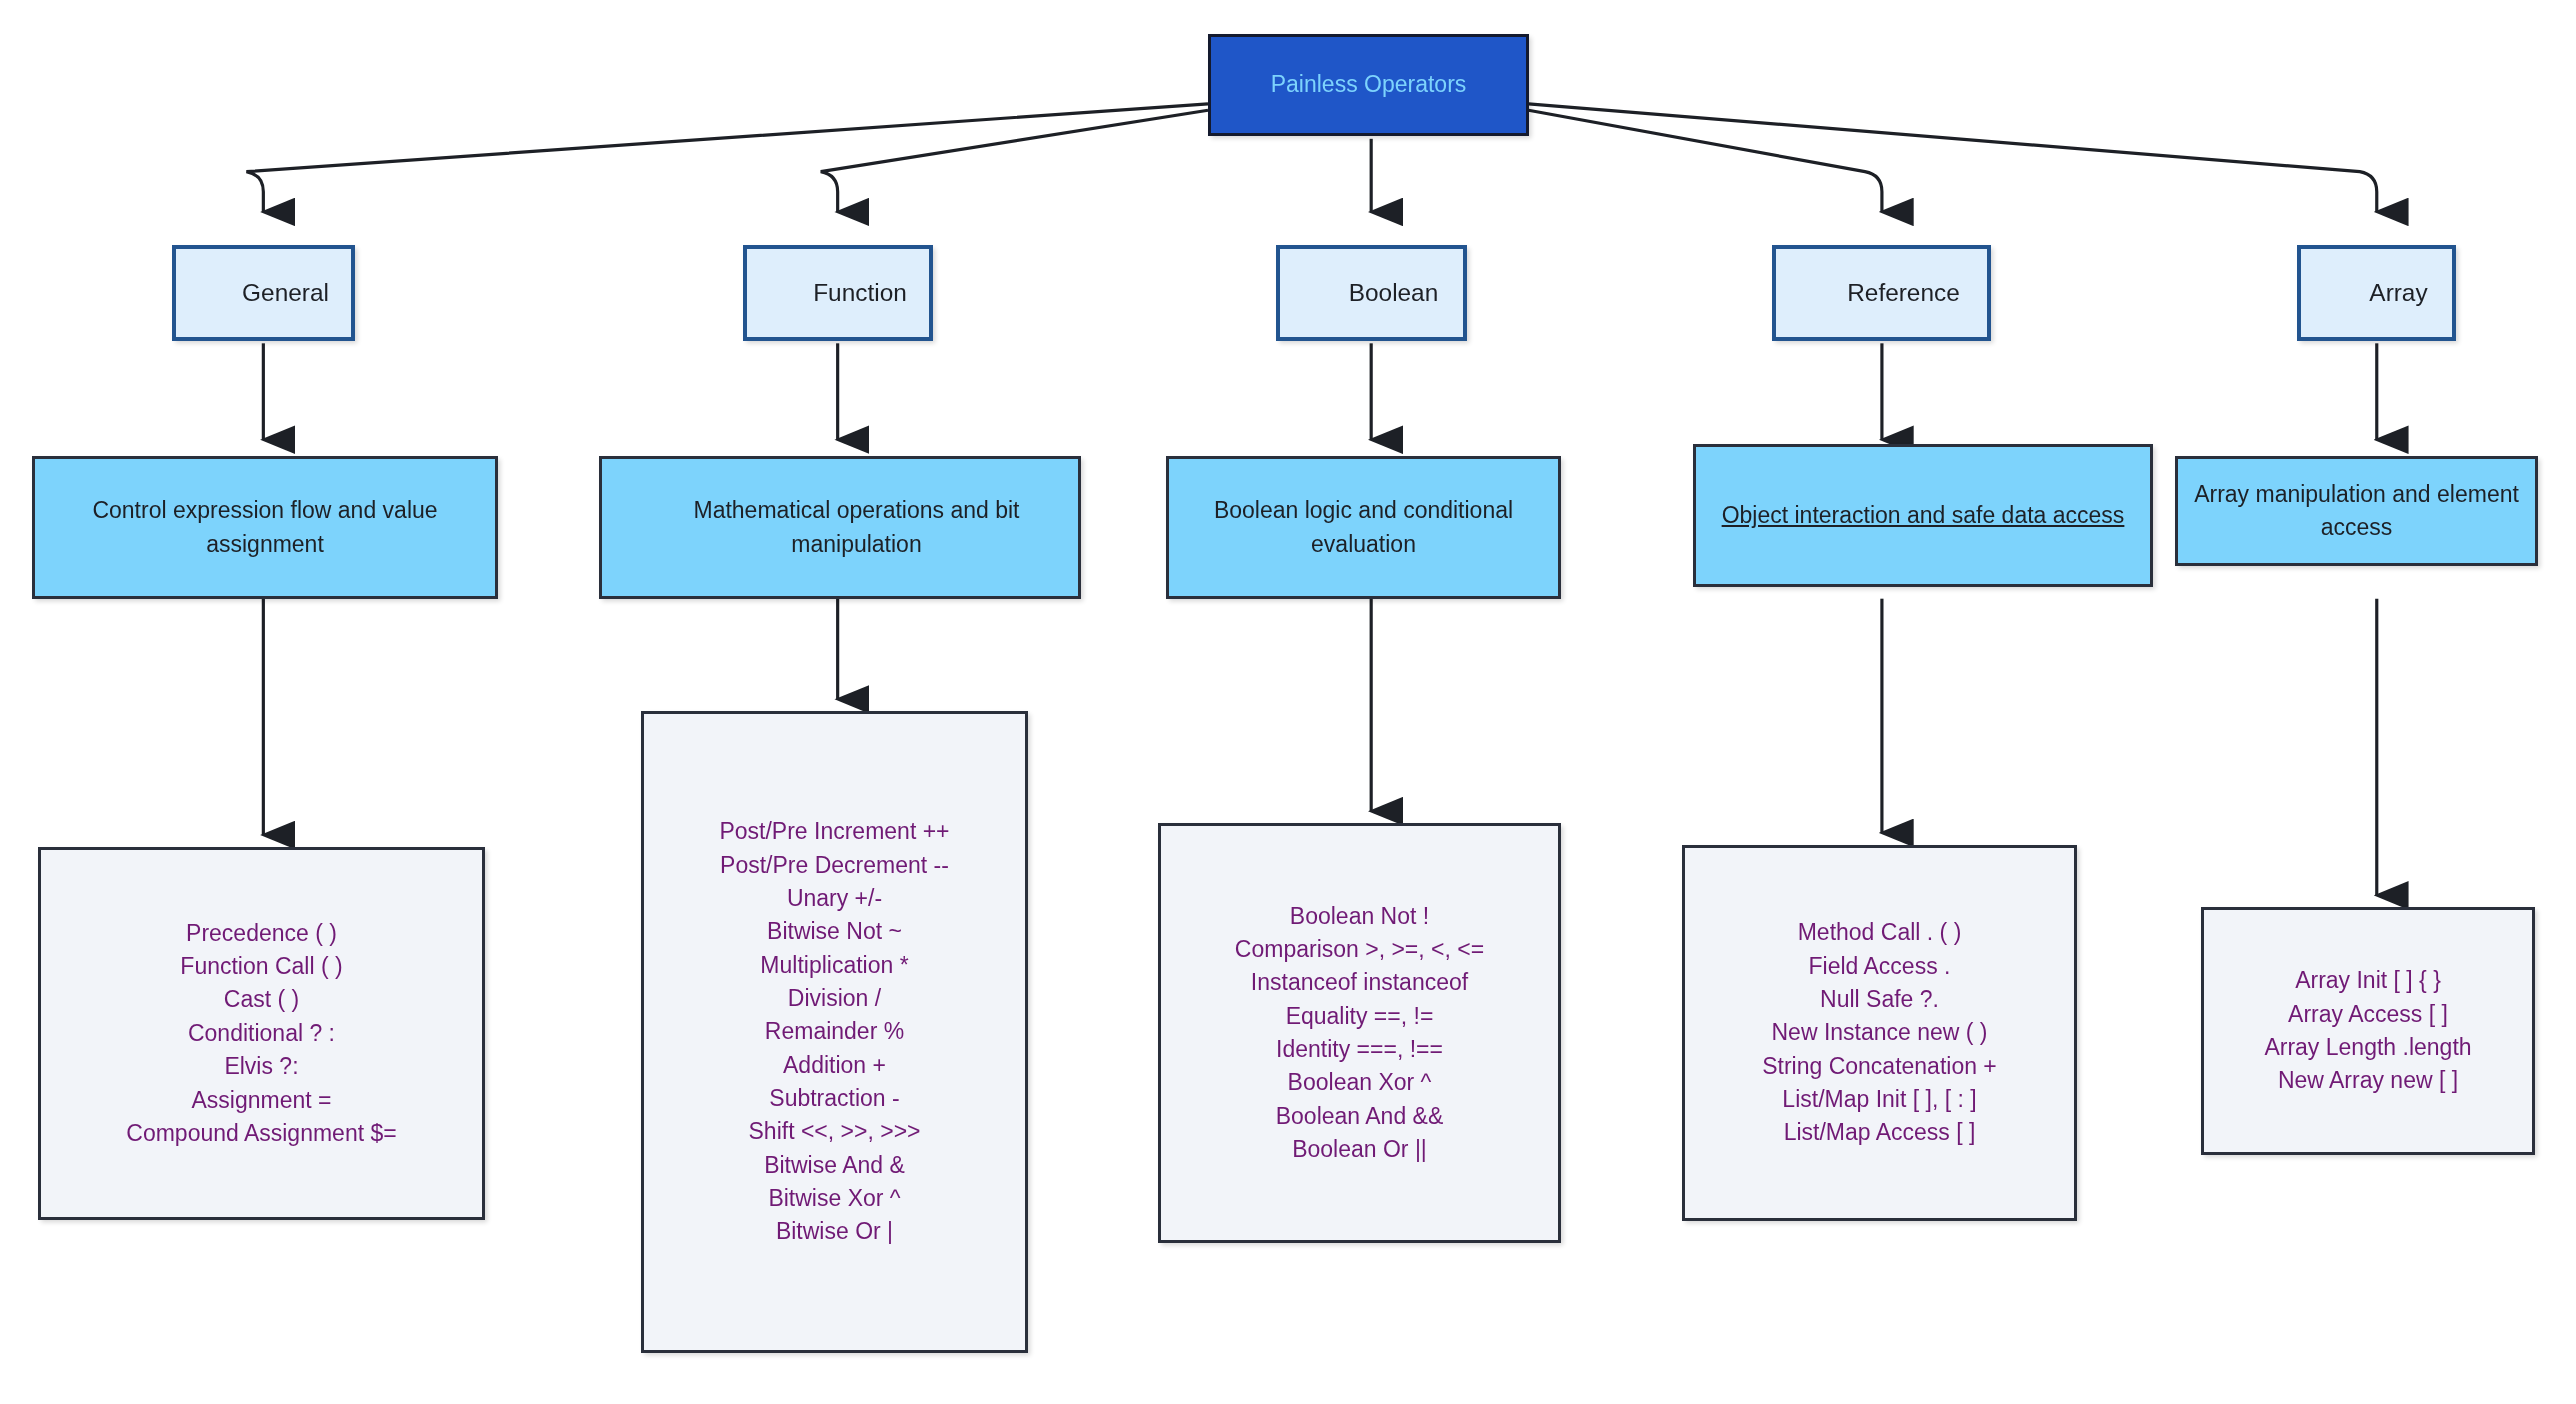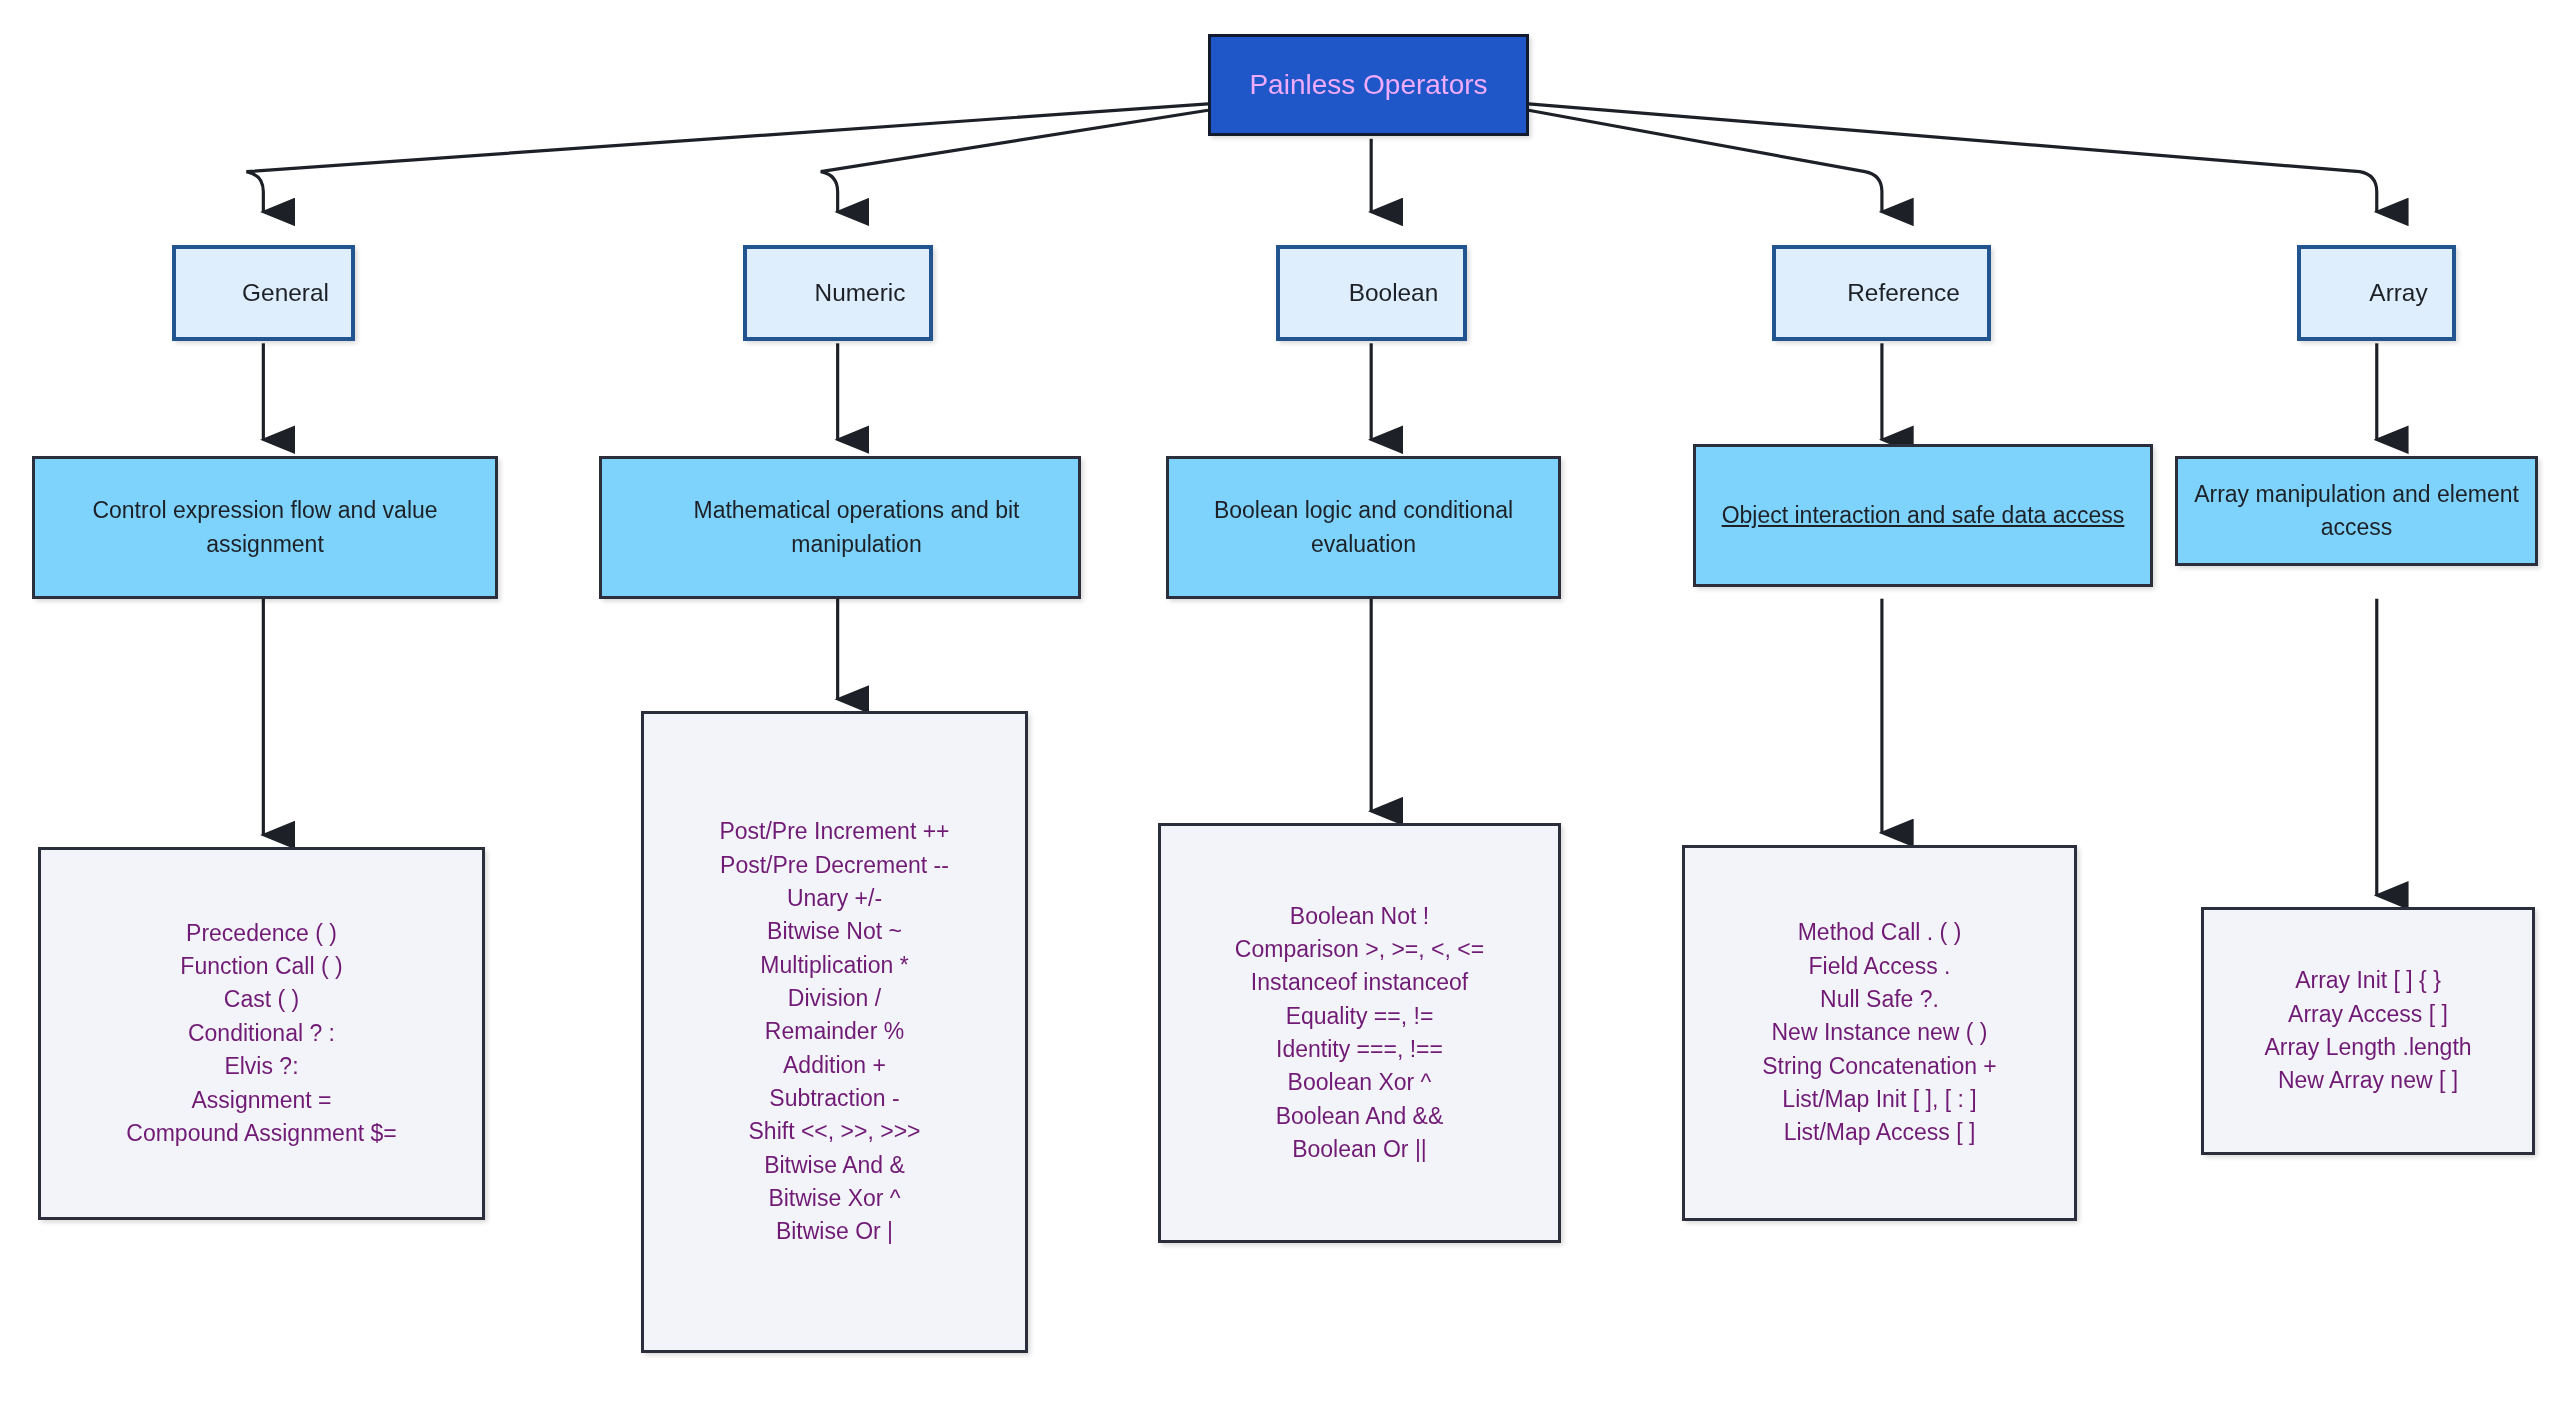--- a/index.html
+++ b/index.html
@@ -33,22 +33,22 @@
     display: flex;
     align-items: center;
     justify-content: center;
     text-align: center;
     line-height: 1.45;
     box-shadow: 2.6px 2.6px 4.8px rgba(0,0,0,0.16);
   }
   .node-root {
     background: #1f56c8;
     border: 3.7px solid #141a2e;
-    color: #f0abfc;
-    font-size: 28px;
+    color: #7dd3fc;
+    font-size: 23px;
   }
   .node-cat {
     background: #deeefc;
     border: 4.8px solid #22548f;
     color: #1d2026;
     font-size: 24.4px;
     padding-left: 44px;
   }
   .node-desc {
     background: #7dd3fc;
@@ -123,21 +123,21 @@
   </svg>
 
   <div class="node-box node-root" style="left:1208px; top:34px; width:321px; height:102px;">
     <span>Painless Operators</span>
   </div>
 
   <div class="node-box node-cat" style="left:172px; top:245px; width:183px; height:96px;">
     <span>General</span>
   </div>
   <div class="node-box node-cat" style="left:743px; top:245px; width:190px; height:96px;">
-    <span>Numeric</span>
+    <span>Function</span>
   </div>
   <div class="node-box node-cat" style="left:1276px; top:245px; width:191px; height:96px;">
     <span>Boolean</span>
   </div>
   <div class="node-box node-cat" style="left:1772px; top:245px; width:219px; height:96px;">
     <span>Reference</span>
   </div>
   <div class="node-box node-cat" style="left:2297px; top:245px; width:159px; height:96px;">
     <span>Array</span>
   </div>

